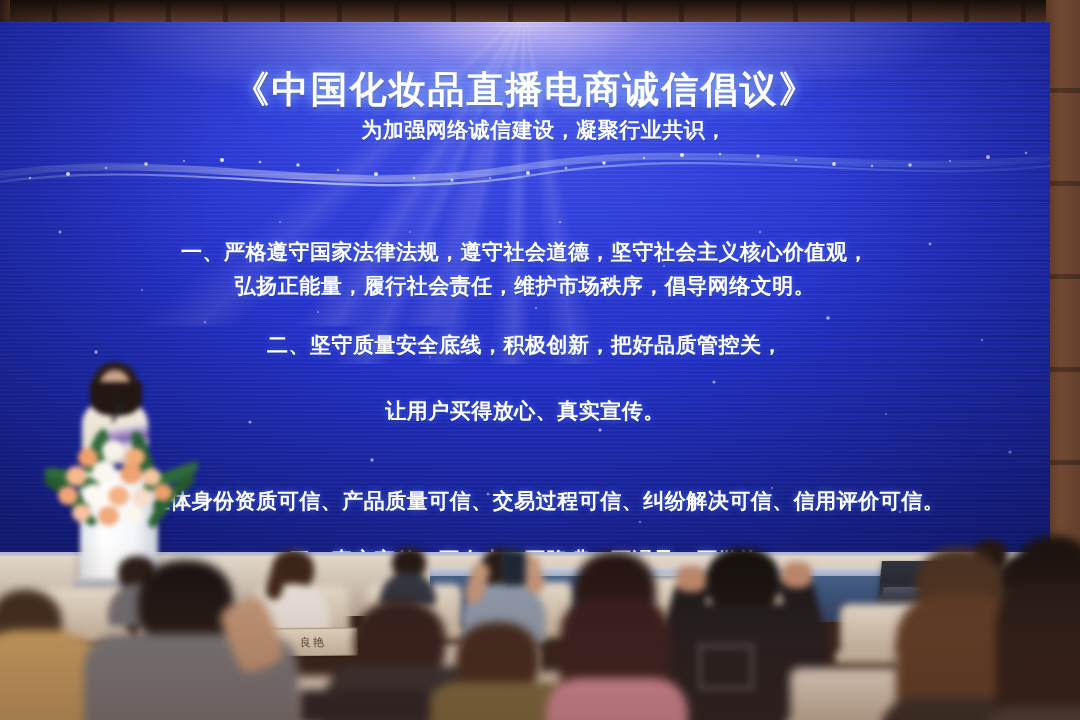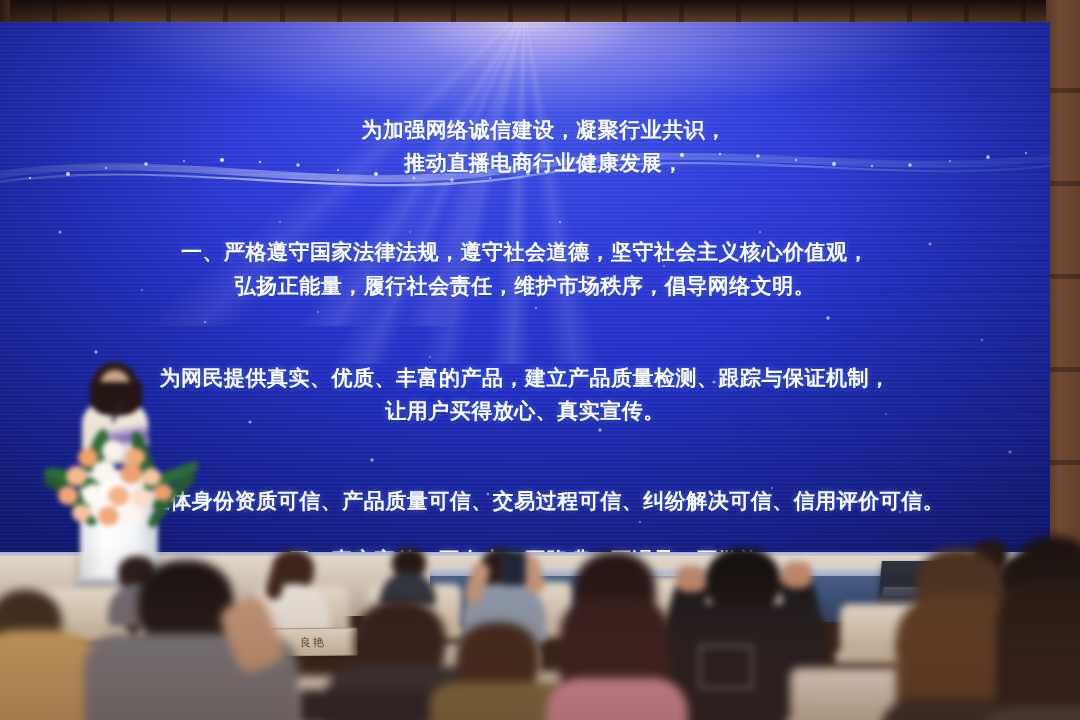--- a/index.html
+++ b/index.html
@@ -381,27 +381,27 @@
         <circle cx="410" cy="210" r="1.0" opacity=".4"></circle>
           <circle cx="640" cy="500" r="1.3" opacity=".5"></circle>
       </g>
     </svg>
 
     <div class="bands"></div>
     <div class="scan"></div>
     <div class="vignette"></div>
 
     <div class="screen-text">
+      <div class="s-title">《中国化妆品直播电商诚信倡议》</div>
       <div class="s-sub l1">为加强网络诚信建设，凝聚行业共识，</div>
-      <div class="s-sub l2">推动直播电商行业健康发展，</div>
 
       <div class="s-item i1a">一、严格遵守国家法律法规，遵守社会道德，坚守社会主义核心价值观，</div>
       <div class="s-item i1b">弘扬正能量，履行社会责任，维护市场秩序，倡导网络文明。</div>
 
-      <div class="s-item i2b">为网民提供真实、优质、丰富的产品，建立产品质量检测、跟踪与保证机制，</div>
+      <div class="s-item i2a">二、坚守质量安全底线，积极创新，把好品质管控关，</div>
       <div class="s-item i2c">让用户买得放心、真实宣传。</div>
 
       <div class="s-item i3b">确保主体身份资质可信、产品质量可信、交易过程可信、纠纷解决可信、信用评价可信。</div>
 
       <div class="s-item i4a">四、真实宣传，不夸大、不隐瞒、不误导、不欺诈</div>
     </div>
   </div>
 
   <div class="floor-edge"></div>
   <div class="floor"></div>

